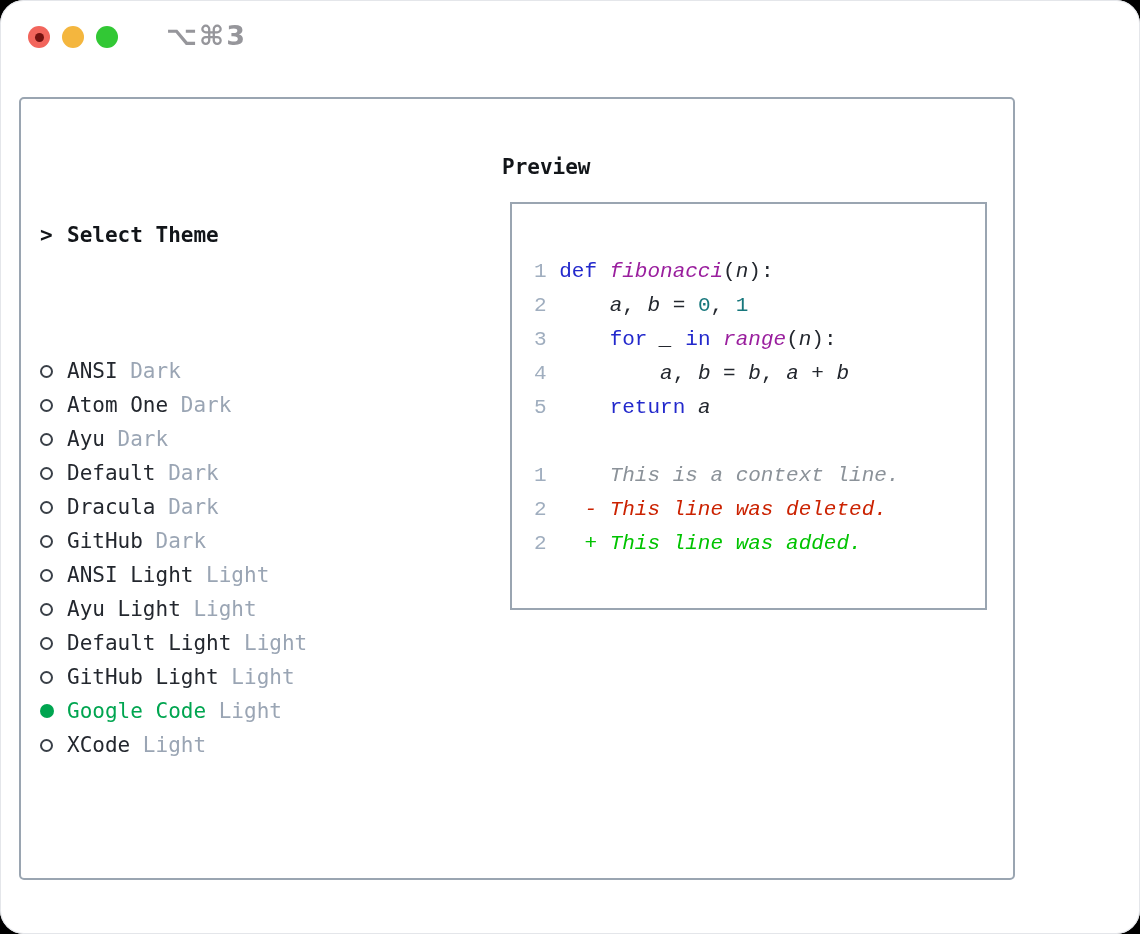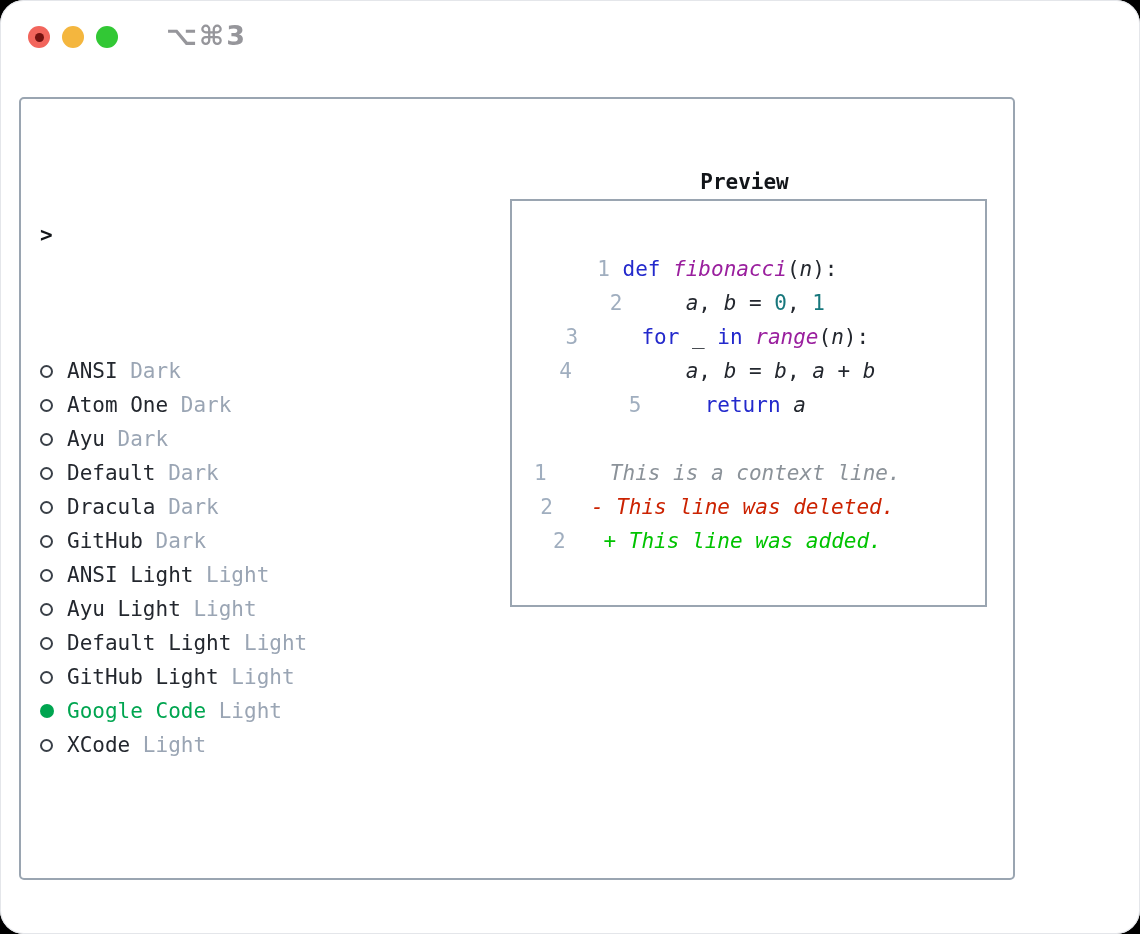--- a/index.html
+++ b/index.html
@@ -57,25 +57,25 @@
   .marker{width:27px;display:flex;align-items:center;flex:0 0 27px;}
   .ring{width:13px;height:13px;border:2px solid #3a4048;border-radius:50%;box-sizing:border-box;display:block;}
   .dot{width:14px;height:14px;background:var(--ui-green);border-radius:50%;display:block;}
   .prompt{width:27px;flex:0 0 27px;font-weight:bold;color:var(--header-dark);}
   .hdr{font-weight:bold;color:var(--header-dark);}
   .item-name{color:var(--text-dark);}
   .item-name.selected{color:var(--ui-green);}
   .variant{color:var(--muted);}
   .spacer{height:34px;}
   
-  .right-col{position:absolute;left:481px;top:66px;text-align:center;}
+  .right-col{position:absolute;left:481px;top:51px;}
   .preview-hdr{font-size:21px;line-height:34px;font-weight:bold;color:var(--header-dark);}
   .preview-box{
-    margin-left:8px;width:477px;height:408px;
-    border:2px solid var(--border);box-sizing:border-box;position:relative;background:#fff;
+    margin-top:18px;margin-left:8px;width:477px;height:408px;
+    border:2px solid var(--border);box-sizing:border-box;position:relative;background:#fff;font-family:Liberation Mono, monospace;
   }
   .code{position:absolute;left:22px;top:51px;font-size:21px;line-height:34px;white-space:pre;}
   .code-line{height:34px;}
   .ln{color:var(--line-number);}
   .pln{color:var(--text-dark);}
   .kw{color:var(--kw-blue);}
   .fn{color:var(--fn-purple);font-style:italic;}
   .lit{color:var(--lit-teal);}
   .var{color:var(--text-dark);font-style:italic;}
   .ctx{color:var(--ctx-gray);font-style:italic;}
@@ -94,20 +94,21 @@
     <span class="light yellow"></span>
     <span class="light green"></span>
   </div>
   <div class="win-title">⌥⌘3</div>
 
   <div class="main-box">
 
     <div class="left-col">
       <div class="row">
         <span class="prompt">&gt;</span>
+        <span class="hdr">Select Theme</span>
       </div>
 
       <div><div class="row"><span class="marker"><span class="ring"></span></span><span class="item-name">ANSI</span><span class="variant"> Dark</span></div><div class="row"><span class="marker"><span class="ring"></span></span><span class="item-name">Atom One</span><span class="variant"> Dark</span></div><div class="row"><span class="marker"><span class="ring"></span></span><span class="item-name">Ayu</span><span class="variant"> Dark</span></div><div class="row"><span class="marker"><span class="ring"></span></span><span class="item-name">Default</span><span class="variant"> Dark</span></div><div class="row"><span class="marker"><span class="ring"></span></span><span class="item-name">Dracula</span><span class="variant"> Dark</span></div><div class="row"><span class="marker"><span class="ring"></span></span><span class="item-name">GitHub</span><span class="variant"> Dark</span></div><div class="row"><span class="marker"><span class="ring"></span></span><span class="item-name">ANSI Light</span><span class="variant"> Light</span></div><div class="row"><span class="marker"><span class="ring"></span></span><span class="item-name">Ayu Light</span><span class="variant"> Light</span></div><div class="row"><span class="marker"><span class="ring"></span></span><span class="item-name">Default Light</span><span class="variant"> Light</span></div><div class="row"><span class="marker"><span class="ring"></span></span><span class="item-name">GitHub Light</span><span class="variant"> Light</span></div><div class="row"><span class="marker"><span class="dot"></span></span><span class="item-name selected">Google Code</span><span class="variant"> Light</span></div><div class="row"><span class="marker"><span class="ring"></span></span><span class="item-name">XCode</span><span class="variant"> Light</span></div></div>
 
       <div class="spacer"></div>
 
       
 
       
 

